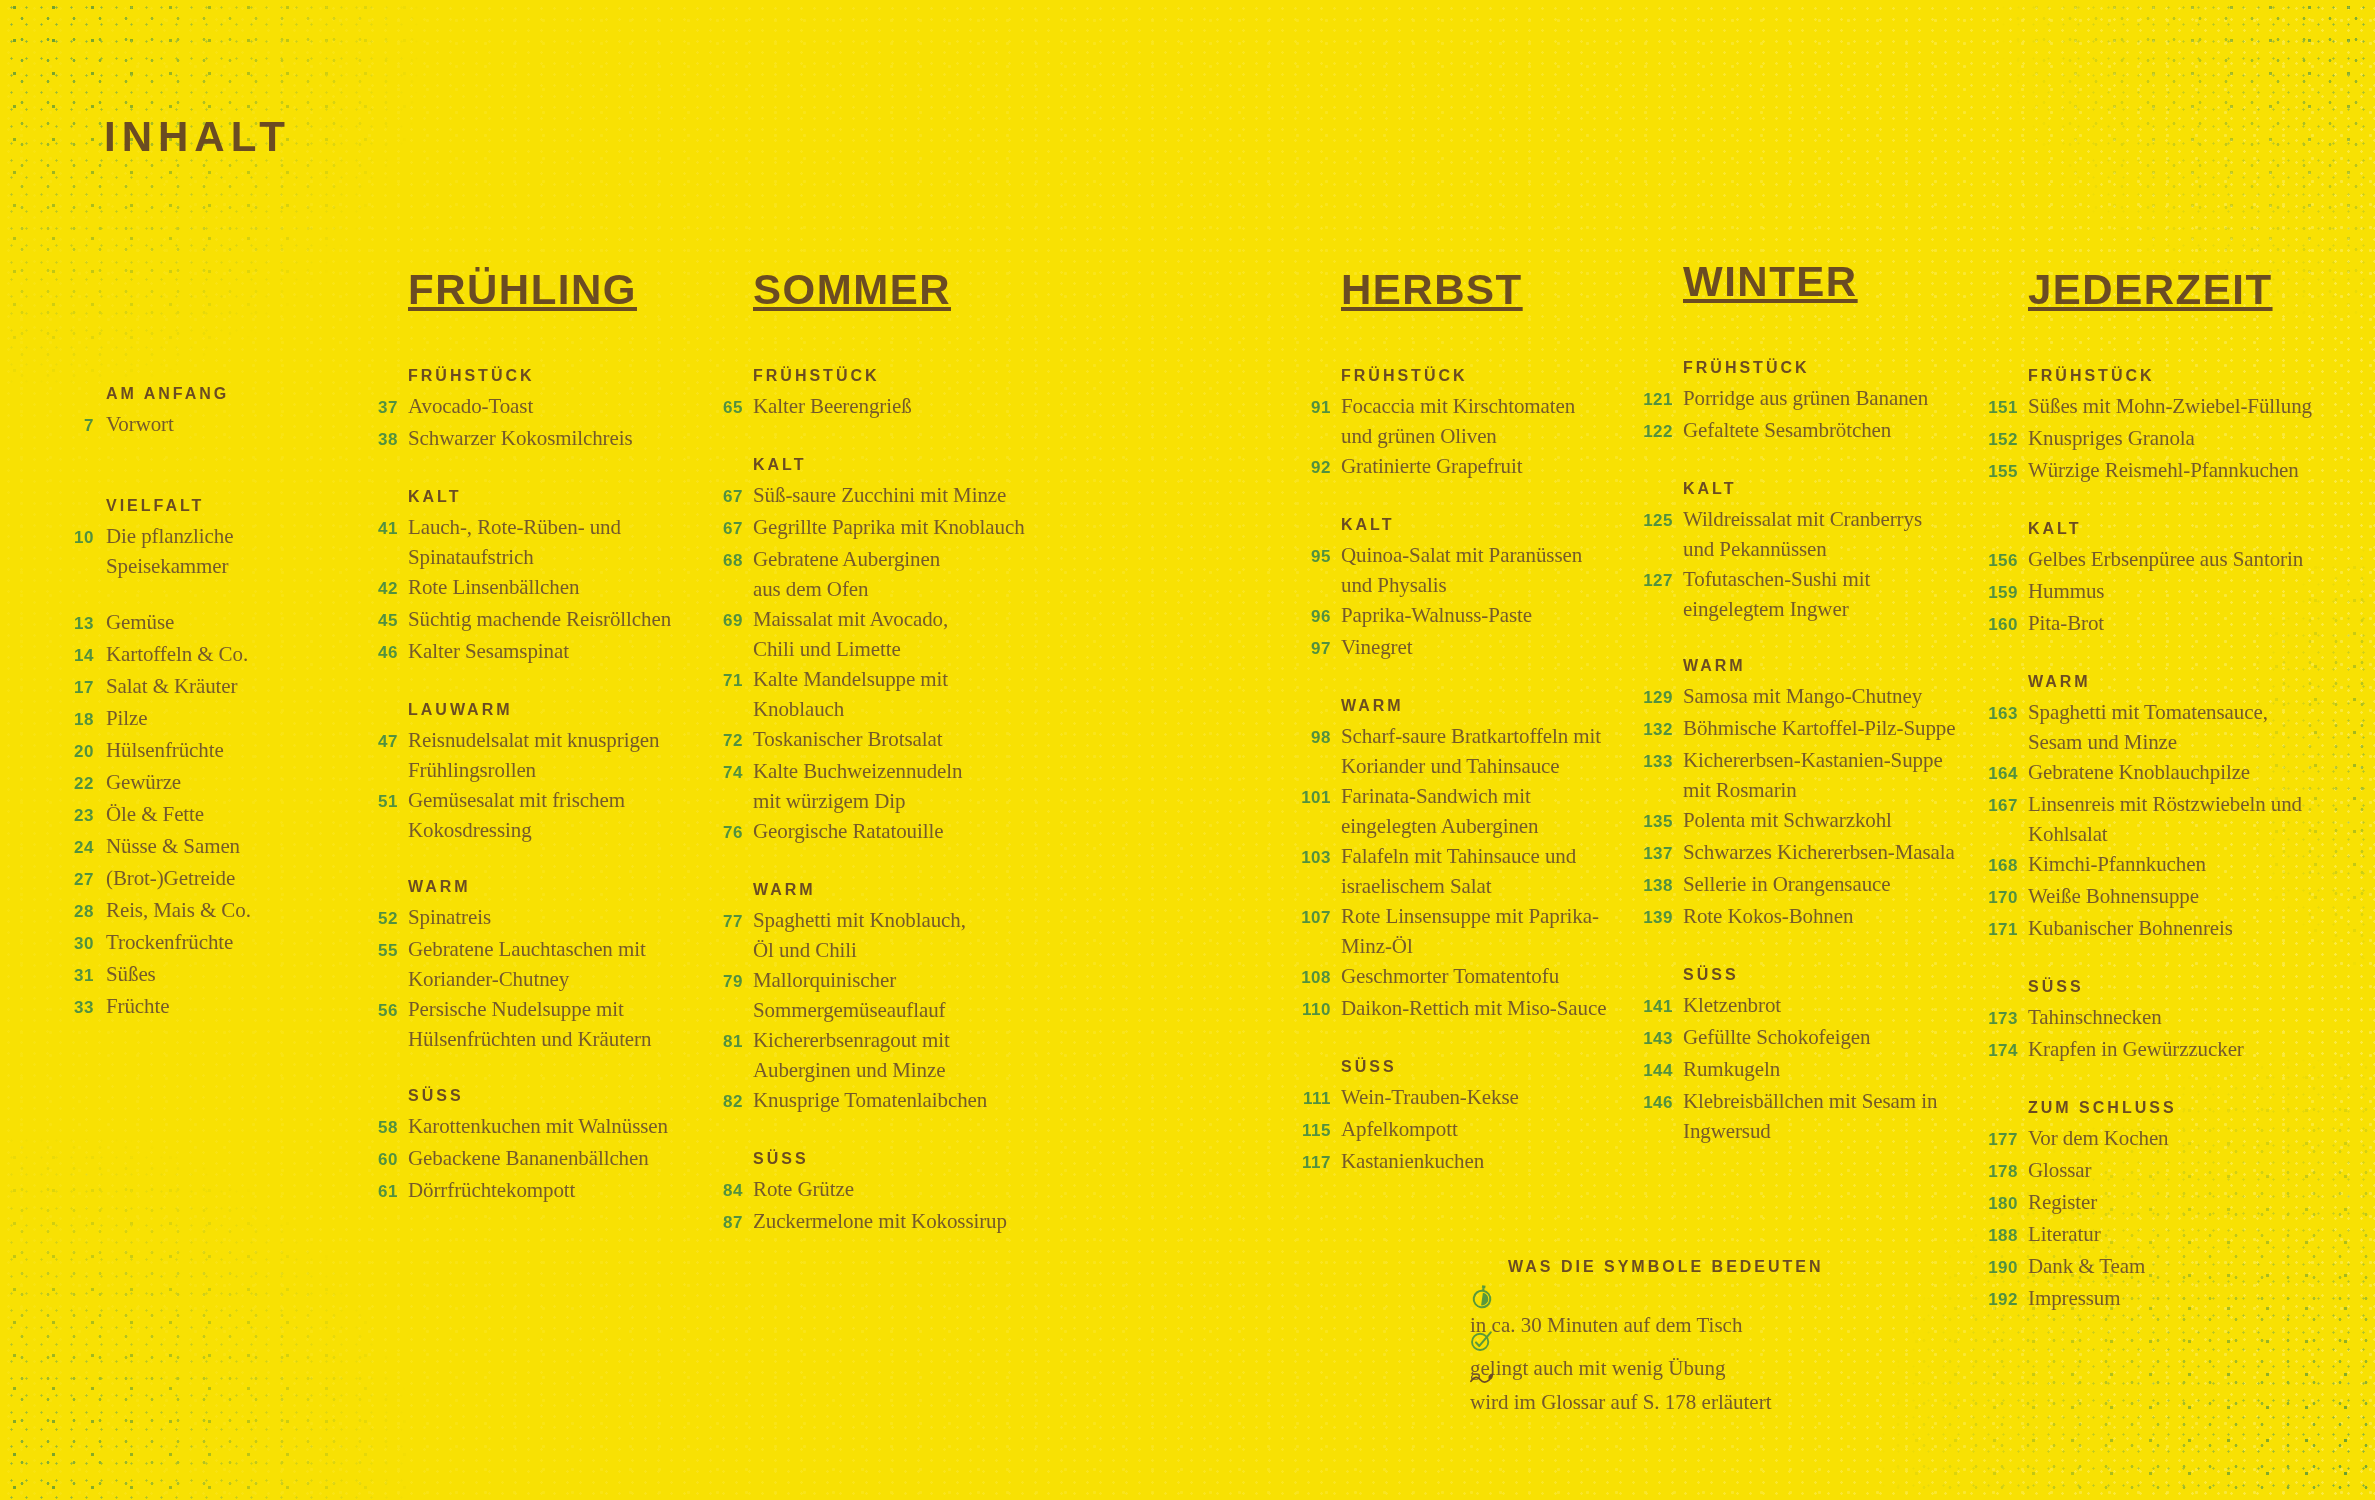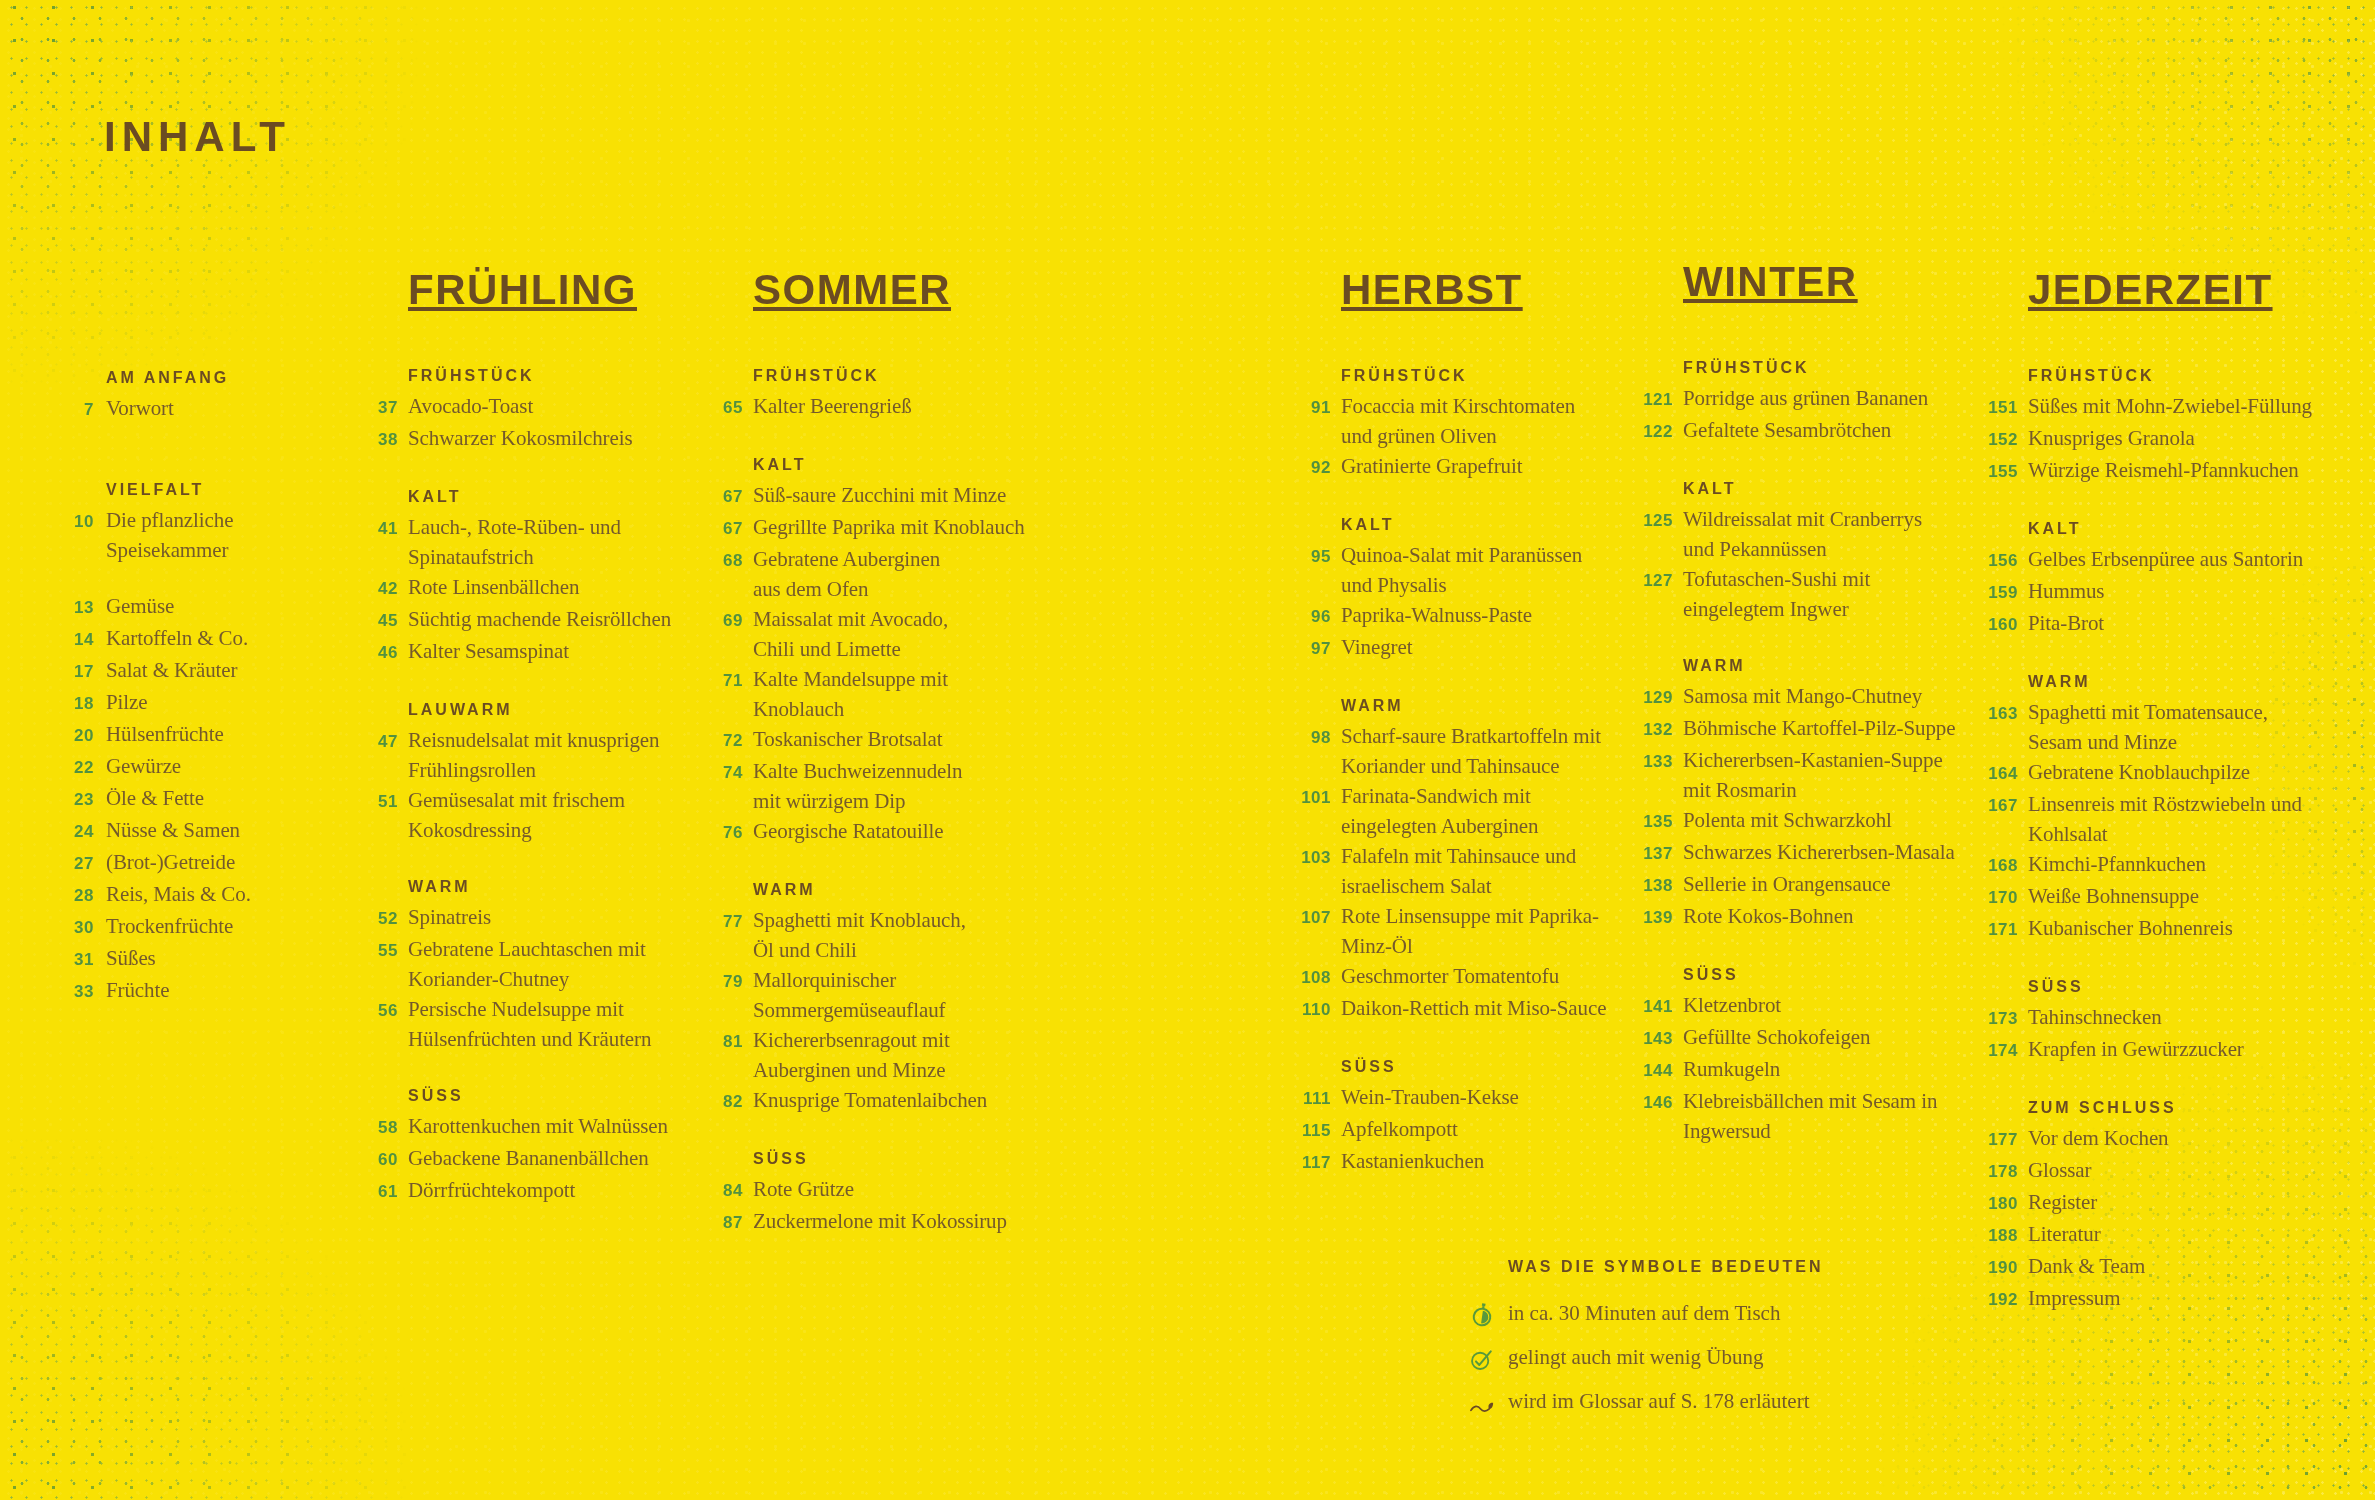--- a/index.html
+++ b/index.html
@@ -59,41 +59,41 @@
   .c3{left:1291px;top:265px;}
   .c4{left:1633px;top:257px;}
   .c5{left:1978px;top:265px;}
   .season-title{
     font:700 42px/50px "Liberation Sans",sans-serif;letter-spacing:1.5px;
     color:var(--heading,#6b4c22);margin:0 0 46px calc(var(--numw) + var(--gap));text-decoration:underline;
   }
   .section{margin-top:27px;}
   .col .section:first-of-type{margin-top:0;}
   .c0 .section{margin-top:50px;}
-  .c0 .section:first-of-type{margin-top:0;}
+  .c0 .section:first-of-type{margin-top:16px;}
   .c0 .section.cont{margin-top:26px;}
   .sec-label{
     font:700 16px/30px "Liberation Sans",sans-serif;letter-spacing:3px;
     color:var(--heading,#6b4c22);margin-left:calc(var(--numw) + var(--gap));
   }
   .entry{display:grid;grid-template-columns:var(--numw) 1fr;column-gap:var(--gap);align-items:baseline;}
   .pnum{
     font:700 17px/30px "Liberation Sans",sans-serif;letter-spacing:.5px;
     color:var(--page_number,#529140);text-align:right;
   }
   .etext{
     font:400 21px/30px "Liberation Serif",serif;letter-spacing:-.1px;
     color:var(--text,#755a2b);white-space:pre;
   }
   .legend{position:absolute;left:1470px;top:1256px;}
   .legend-title{
     font:700 16px/22px "Liberation Sans",sans-serif;letter-spacing:3px;
     color:var(--heading,#6b4c22);margin:0 0 6px 38px;
   }
-  .legend-row{display:flex;align-items:flex-end;height:44px;}
+  .legend-row{display:flex;align-items:flex-start;height:44px;flex-direction:column;}
   .legend-icon{width:24px;margin-right:14px;display:flex;justify-content:center;align-items:center;}
   .legend-text{font:400 21px/30px "Liberation Serif",serif;color:var(--text,#755a2b);white-space:pre;}
 </style>
 </head>
 <body>
 
 <div class="page" style="--background: #f8e103; --heading: #6b4c22; --text: #755a2b; --page_number: #529140; --icon_green: #58993c; --speckle: #70a43c;">
   <div class="sp sp-tl"></div>
   <div class="sp sp-tr"></div>
   <div class="sp sp-bl"></div>

